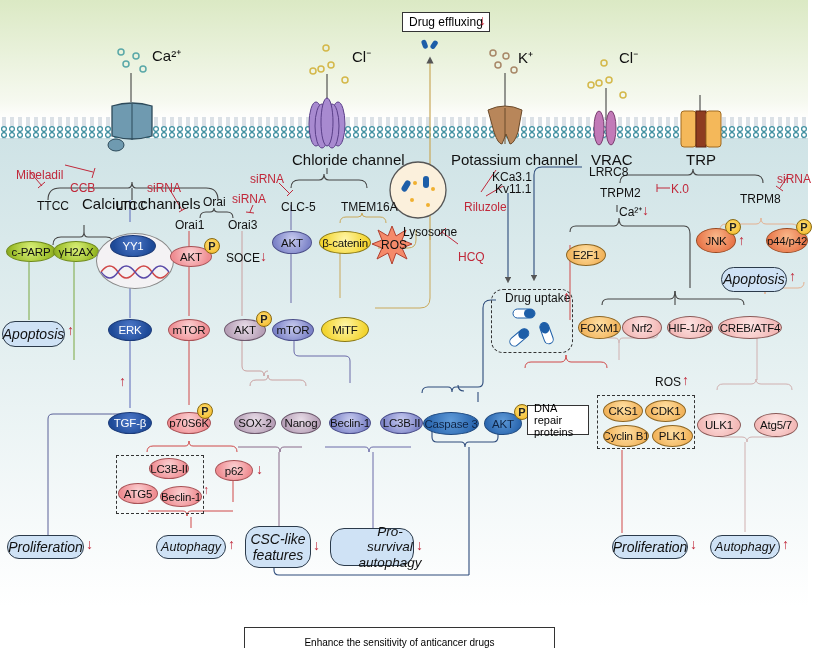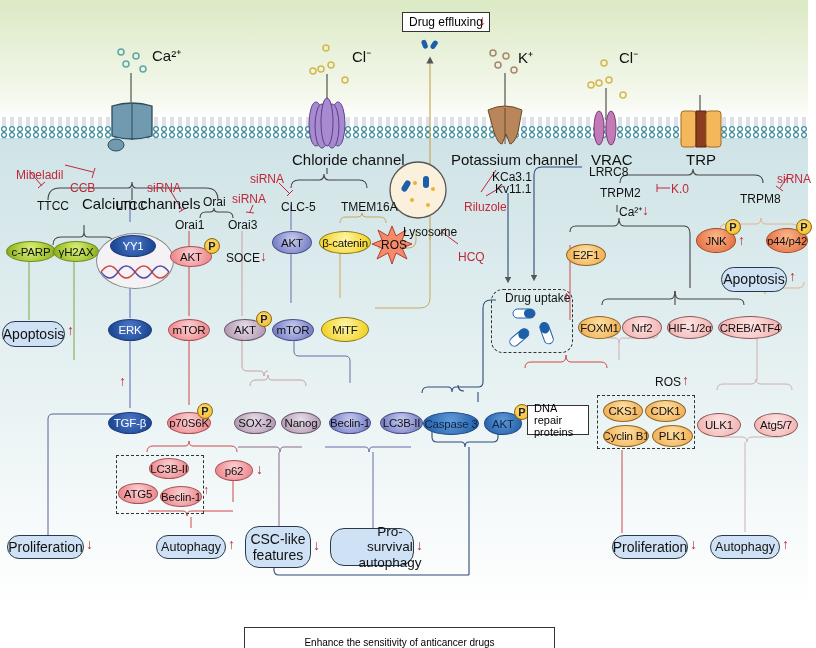--- a/index.html
+++ b/index.html
@@ -15,21 +15,21 @@
   .navy{background:radial-gradient(circle at 50% 35%,#4d78c8,#1e4a98 75%);border-color:#1b3a78;color:#fff;}
   .salmon{background:radial-gradient(circle at 50% 35%,#fbd2d4,#ef8d92 75%);border-color:#a85256;}
   .mauve{background:radial-gradient(circle at 50% 35%,#e8dde8,#b7a0b7 75%);border-color:#6e5a6e;}
   .violet{background:radial-gradient(circle at 50% 35%,#c7cbef,#7d84c8 75%);border-color:#4c4f8a;}
   .yellow{background:radial-gradient(circle at 50% 35%,#fff6a8,#f3d531 75%);border-color:#8c7a14;}
   .blue2{background:radial-gradient(circle at 50% 35%,#5e9ad8,#2c68b0 75%);border-color:#1f4a80;color:#0f2546;}
   .orange{background:radial-gradient(circle at 50% 35%,#ffe0a4,#f2b45c 75%);border-color:#8d6623;}
   .orange2{background:radial-gradient(circle at 50% 35%,#f9b98b,#e8764a 75%);border-color:#9a4a22;}
   .pink{background:radial-gradient(circle at 50% 35%,#fde3e2,#f3b9b7 75%);border-color:#8a5a58;}
   .pbadge{position:absolute;width:16px;height:16px;border-radius:50%;background:radial-gradient(circle at 45% 40%,#ffe27a,#f0b21c);border:1.2px solid #8a6a10;font-size:11px;font-weight:bold;display:flex;align-items:center;justify-content:center;color:#222;box-sizing:border-box;}
-  .pill{position:absolute;border:1.5px solid #2b3a4a;border-radius:14px;background:#cfe2f5;display:flex;align-items:center;justify-content:center;font-size:14px;color:#111;box-sizing:border-box;text-align:center;line-height:1.15;white-space:nowrap;}
+  .pill{position:absolute;border:1.5px solid #2b3a4a;border-radius:14px;background:#cfe2f5;display:flex;align-items:center;justify-content:center;font-size:14px;color:#111;box-sizing:border-box;text-align:center;line-height:1.15;white-space:nowrap;font-style:italic;}
   .pill.sm{font-size:12.5px;}
   .box{position:absolute;border:1.5px solid #333;background:#fff;box-sizing:border-box;display:flex;align-items:center;padding:0 6px;font-size:12px;}
   .dash{position:absolute;border:1.5px dashed #333;box-sizing:border-box;}
   svg#wires{position:absolute;left:0;top:0;}
 </style>
 </head>
 <body>
 
 <div id="stage">
   <div class="bgtop"></div>

